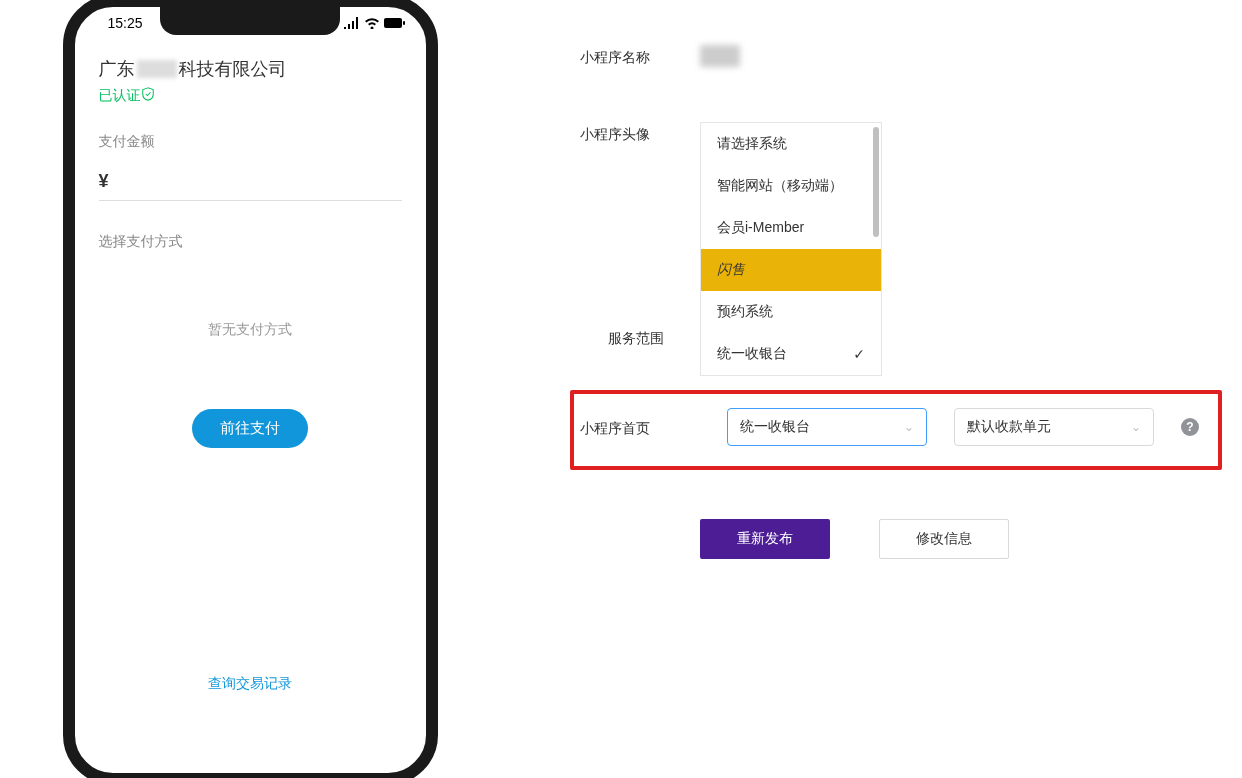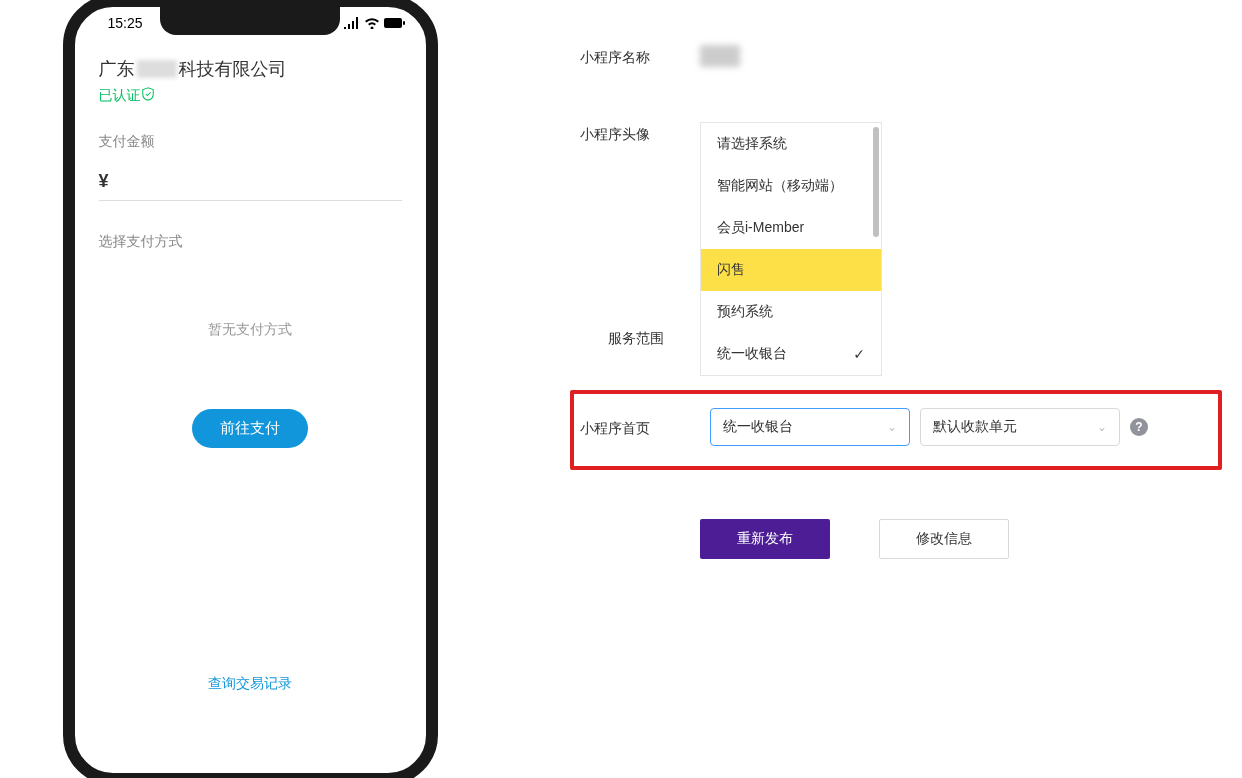--- a/index.html
+++ b/index.html
@@ -181,42 +181,43 @@
       background: #c0c0c0;
       border-radius: 3px;
     }
     .dropdown-item {
       padding: 12px 16px;
       font-size: 14px;
       color: #333;
       cursor: pointer;
     }
     .dropdown-item.hover {
-      background: #fde047;
+      background: #eab308;
+      font-style: italic;
     }
     .dropdown-item.selected {
       display: flex;
       justify-content: space-between;
       align-items: center;
     }
     .check-icon { color: #333; }
 
     .highlight-box {
       position: absolute;
       left: 0;
       width: 100%;
       height: 80px;
       border: 4px solid #e02020;
       border-radius: 2px;
       pointer-events: none;
     }
     .homepage-row {
       display: flex;
       align-items: center;
-      gap: 10px;
+      gap: 27px;
       position: relative;
       z-index: 2;
     }
     .select-box {
       width: 200px;
       height: 38px;
       border: 1px solid #d9d9d9;
       border-radius: 4px;
       display: flex;
       align-items: center;

